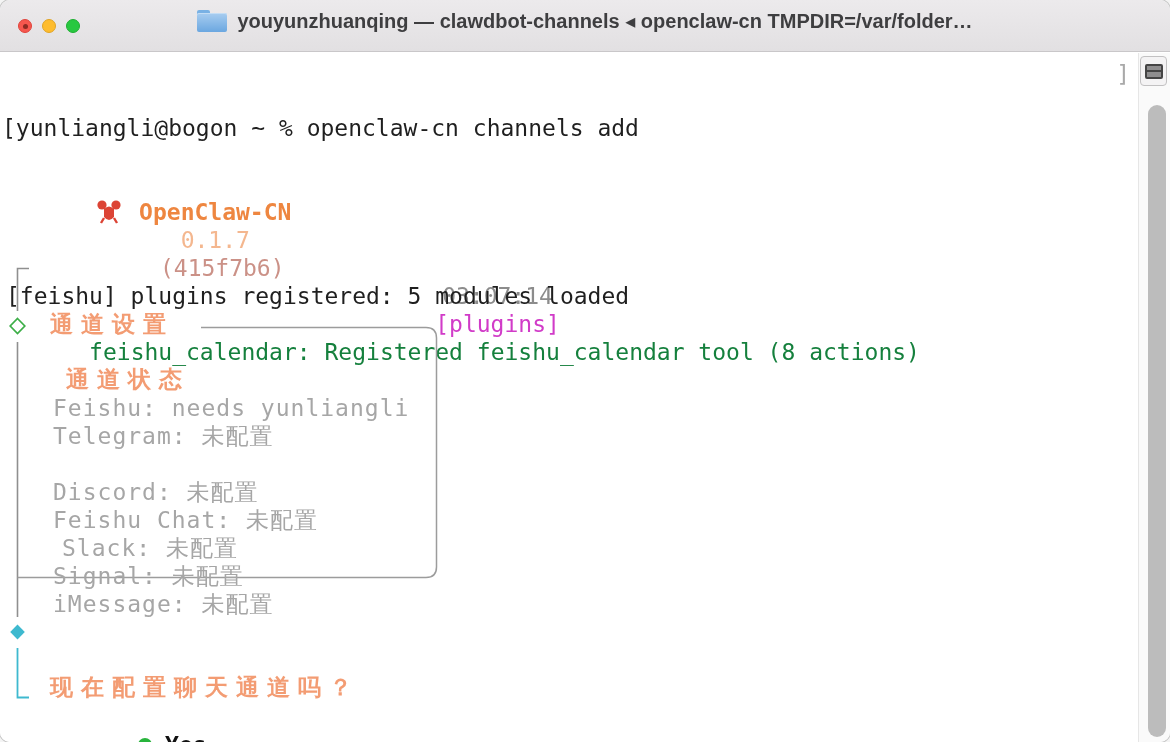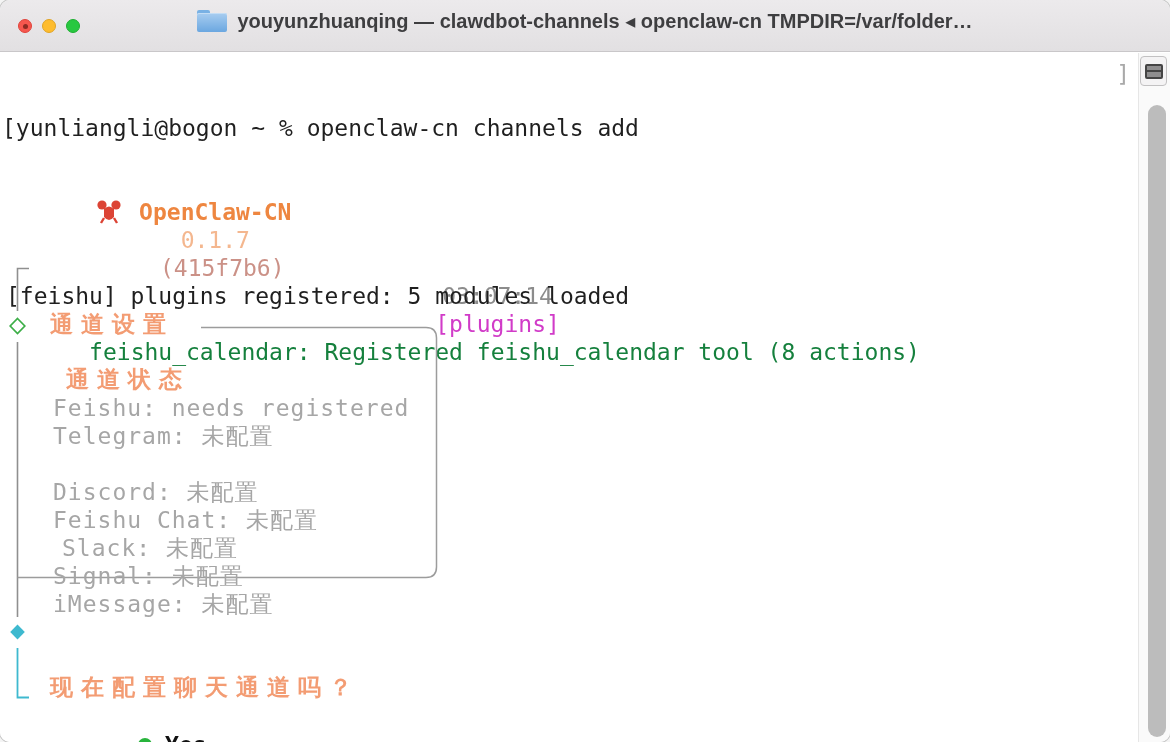--- a/index.html
+++ b/index.html
@@ -106,21 +106,21 @@
       <polygon points="17.5,318.5 24.8,326 17.5,333.5 10.2,326" fill="#ffffff" stroke="#3cae47" stroke-width="1.7"></polygon>
       <path d="M17.5 342 V617" fill="none" stroke="#8f8f8f" stroke-width="1.6"></path>
       <path d="M201 327.5 H426 Q436.5 327.5 436.5 338 V567 Q436.5 577.5 426 577.5 H17.5" fill="none" stroke="#9c9c9c" stroke-width="1.5"></path>
       <polygon points="17.5,624.5 24.8,632 17.5,639.5 10.2,632" fill="#3eb9cf"></polygon>
       <path d="M17.5 648 V697.5 H29" fill="none" stroke="#3eb9cf" stroke-width="1.8"></path>
     </svg>
 
     <div class="row heading" style="left:50px;top:257px;">通道设置</div>
     <div class="row heading" style="left:34px;top:312px;margin-left:32px;">通道状态</div>
 
-    <div class="row status" style="left:53px;top:341px;">Feishu: needs registered</div>
+    <div class="row status" style="left:53px;top:341px;">Feishu: needs yunliangli</div>
     <div class="row status" style="left:53px;top:369px;">Telegram: 未配置</div>
     <div class="row status" style="left:53px;top:425px;">Discord: 未配置</div>
     <div class="row status" style="left:53px;top:453px;">Feishu Chat: 未配置</div>
     <div class="row status" style="left:62px;top:481px;">Slack: 未配置</div>
     <div class="row status" style="left:53px;top:509px;">Signal: 未配置</div>
     <div class="row status" style="left:53px;top:537px;">iMessage: 未配置</div>
 
     <div class="row heading" style="left:50px;top:620px;">现在配置聊天通道吗？</div>
 
     <div class="row" style="left:55px;top:649px;">

